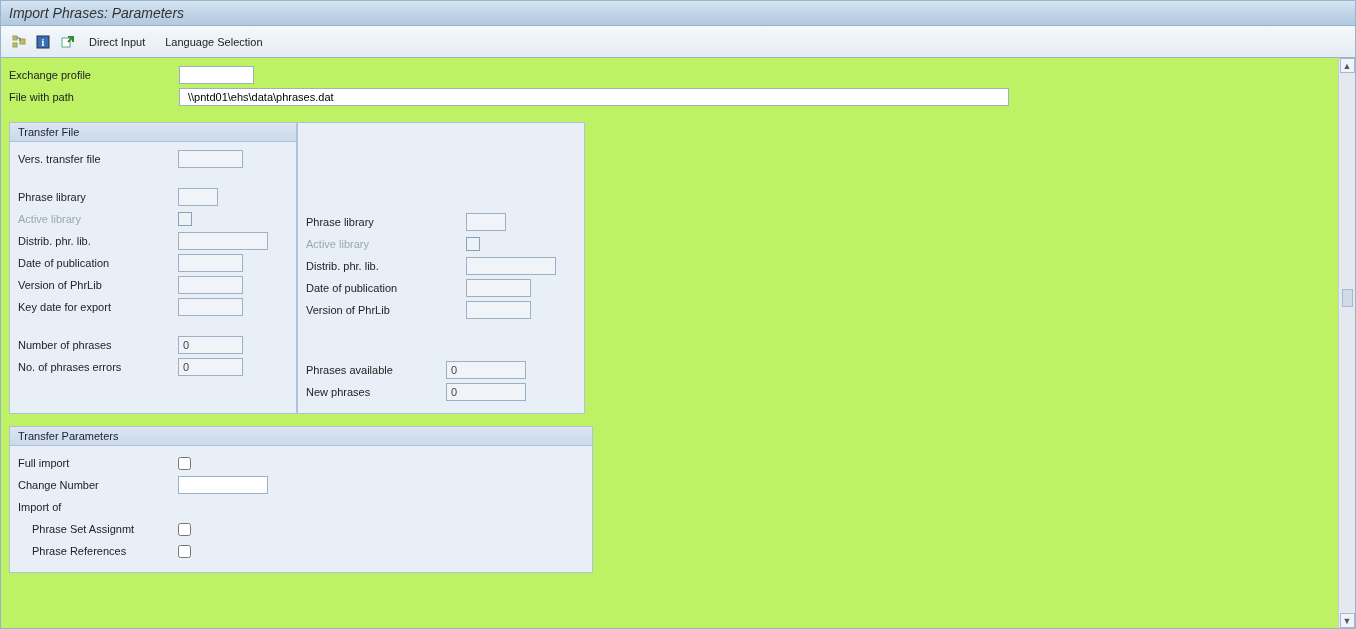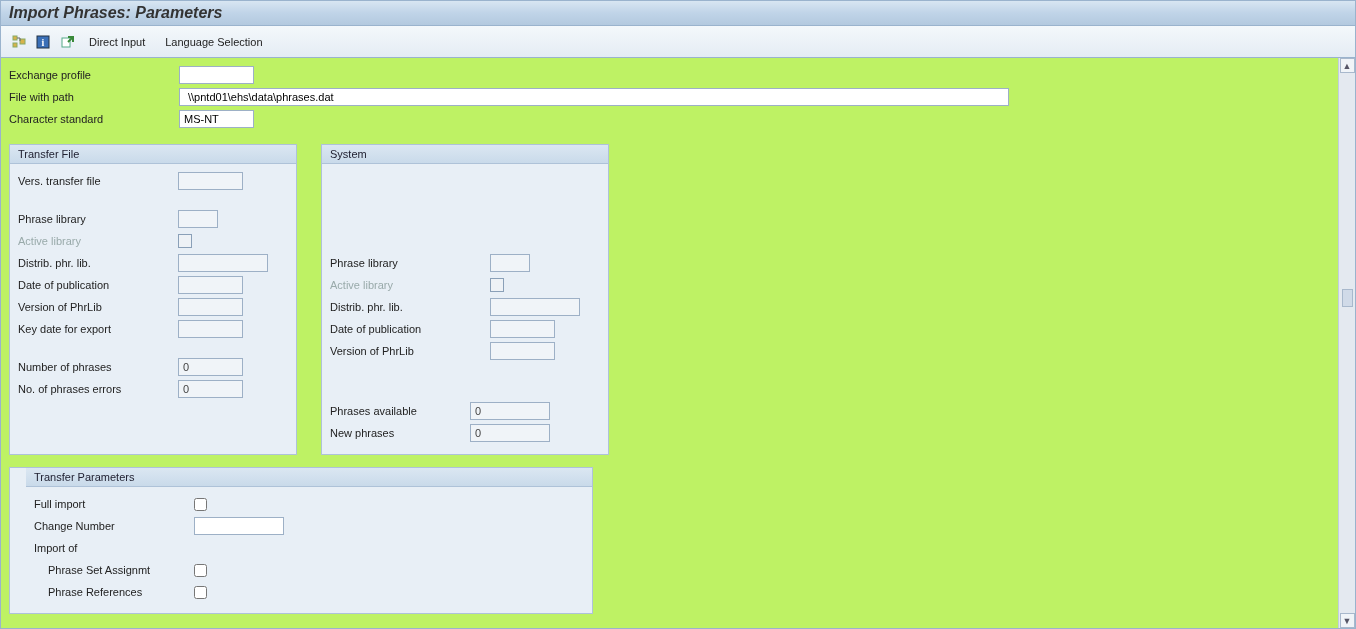--- a/index.html
+++ b/index.html
@@ -14,23 +14,23 @@
   }
   .titlebar {
     background: linear-gradient(to bottom, #d8e6f2 0%, #c0d4e8 50%, #b3c9df 100%);
     border: 1px solid #9ab3cd;
     height: 26px;
     display: flex;
     align-items: center;
     padding: 0 8px;
   }
   .titlebar-text {
-    font-weight: bold;
+    font-weight: normal;
     font-style: italic;
-    font-size: 16px;
+    font-size: 14px;
     color: #333;
   }
   .toolbar {
     height: 32px;
     background: linear-gradient(to bottom, #f4f8fb 0%, #e4ecf4 100%);
     border-left: 1px solid #9ab3cd;
     border-right: 1px solid #9ab3cd;
     border-bottom: 1px solid #9ab3cd;
     display: flex;
     align-items: center;
@@ -99,21 +99,21 @@
     padding: 0 4px;
     font-family: inherit;
     font-size: 11px;
   }
   .hinput.w75 { width: 75px; }
   .hinput.w830 { width: 830px; padding-left: 8px; }
   .hinput.w65 { width: 65px; }
   .hinput.w90 { width: 90px; }
   .hinput.ro { background: #f0f4f8; color: #444; }
 
-  .groups-row { display: flex; gap: 24px; margin-bottom: 12px; }
+  .groups-row { display: flex; gap: 0; margin-bottom: 12px; }
   .groupbox {
     border: 1px solid #aec2d8;
     background: #e8eff6;
     width: 288px;
   }
   .groupbox .gb-title {
     background: linear-gradient(to bottom,#dbe7f2,#c9daea);
     border-bottom: 1px solid #aec2d8;
     padding: 3px 8px;
     color: #223;
@@ -121,21 +121,21 @@
   .groupbox .gb-body { padding: 6px 8px 10px 8px; }
   .grow { display: flex; align-items: center; height: 22px; }
   .glabel { width: 160px; color: #222; }
   .glabel.disabled { color: #9aa; }
   .glabel.indent { padding-left: 14px; }
   .gap { height: 16px; }
   .chk {
     width: 14px; height: 14px; border: 1px solid #8aa0b8; background: #fff;
   }
 
-  .groupbox.wide { width: 584px; padding-left: 16px; }
+  .groupbox.wide { width: 584px; }
 
   .watermark {
     position: absolute;
     top: 50px; left: 250px;
     font-size: 17px;
     color: #e0b060;
     opacity: 0.5;
     pointer-events: none;
     letter-spacing: 0.5px;
   }
@@ -179,24 +179,20 @@
 
     <div class="header-fields">
       <div class="hrow">
         <span class="hlabel">Exchange profile</span>
         <input class="hinput w75" value="" style="">
       </div>
       <div class="hrow">
         <span class="hlabel">File with path</span>
         <input class="hinput w830" value="\\pntd01\ehs\data\phrases.dat" style="">
       </div>
-      <div class="hrow">
-        <span class="hlabel">Character standard</span>
-        <input class="hinput w75" value="MS-NT" style="">
-      </div>
     </div>
 
     <div class="groups-row">
 
       <div class="groupbox">
         <div class="gb-title">Transfer File</div>
         <div class="gb-body">
           <div class="grow">
               <span class="glabel">Vers. transfer file</span>
               <input class="hinput w65 ro" readonly="" value="" style="">
@@ -232,21 +228,20 @@
               <input class="hinput w65 ro" readonly="" value="0" style="">
             </div>
           <div class="grow">
               <span class="glabel">No. of phrases errors</span>
               <input class="hinput w65 ro" readonly="" value="0" style="">
             </div>
         </div>
       </div>
 
       <div class="groupbox">
-        <div class="gb-title">System</div>
         <div class="gb-body">
           <div class="grow" style="height:22px"></div>
           <div class="grow" style="height:22px"></div>
           <div class="grow" style="height:22px"></div>
           <div class="gap"></div>
           <div class="grow">
               <span class="glabel">Phrase library</span>
               <input class="hinput ro" style="width: 40px;" readonly="" value="">
             </div>
           <div class="grow">

